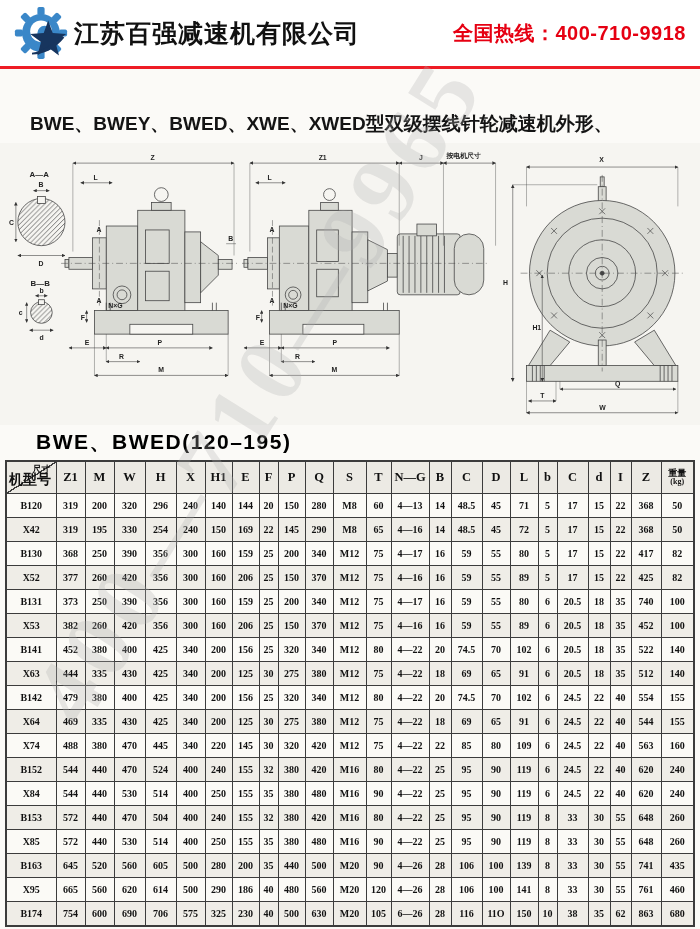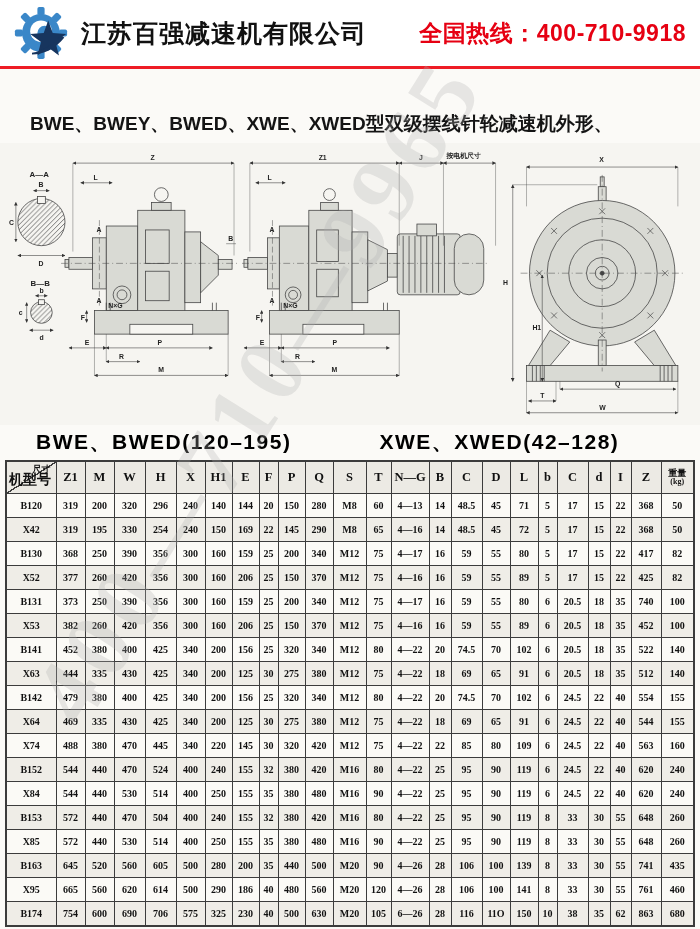--- a/index.html
+++ b/index.html
@@ -2,22 +2,22 @@
 <html><head>
 <meta charset="utf-8">
 <style>
   html,body{margin:0;padding:0;}
   .page{width:700px;height:929px;position:relative;overflow:hidden;background:#fbfaf7;
         font-family:"Liberation Sans",sans-serif;}
   
   .header{height:66px;display:flex;align-items:center;padding:0 14px;background:#ffffff;
           border-bottom:3px solid #ee1c25;}
   .logo{width:54px;height:54px;flex:0 0 auto;}
-  .company{font-size:25px;font-weight:bold;color:#111;letter-spacing:1px;margin-left:13px;}
-  .hotline{margin-left:auto;font-size:23px;font-weight:bold;color:#e60012;letter-spacing:.5px;}
+  .company{font-size:25px;font-weight:bold;color:#111;letter-spacing:1px;margin-left:6px;}
+  .hotline{margin-left:auto;font-size:20px;font-weight:bold;color:#e60012;letter-spacing:.5px;}
   
   .title-block{padding:15px 30px 4px;font-size:19px;font-weight:bold;color:#141414;line-height:1.65;margin-top:24px;}
   
   .drawings{height:280px;display:flex;align-items:flex-start;background:#f6f5f1;padding:2px 8px 0;}
   .drawings svg{display:block;}
   .dimtxt{font-size:7px;font-weight:bold;fill:#222;font-family:"Liberation Sans",sans-serif;}
   .secttl{font-size:8px;font-weight:bold;fill:#222;font-family:"Liberation Sans",sans-serif;}
   
   .watermark{position:absolute;left:-30px;top:700px;width:980px;text-align:center;
              transform:rotate(-58deg);transform-origin:60px 50%;
@@ -304,21 +304,20 @@
       <text class="dimtxt" x="4" y="140">H</text>
       <text class="dimtxt" x="34" y="186" font-size="6.5">H1</text>
       <text class="dimtxt" x="118" y="243">Q</text>
       <text class="dimtxt" x="42" y="255">T</text>
       <text class="dimtxt" x="102" y="267">W</text>
     </svg>
   </div>
 
   <div class="subtitle">
     <span>BWE、BWED(120–195)</span>
-    <span>XWE、XWED(42–128)</span>
   </div>
 
   <table>
     <colgroup>
       <col style="width:50px">
         <col style="width:29px">
         <col style="width:29px">
         <col style="width:31px">
       <col style="width:31px">
         <col style="width:29px">

